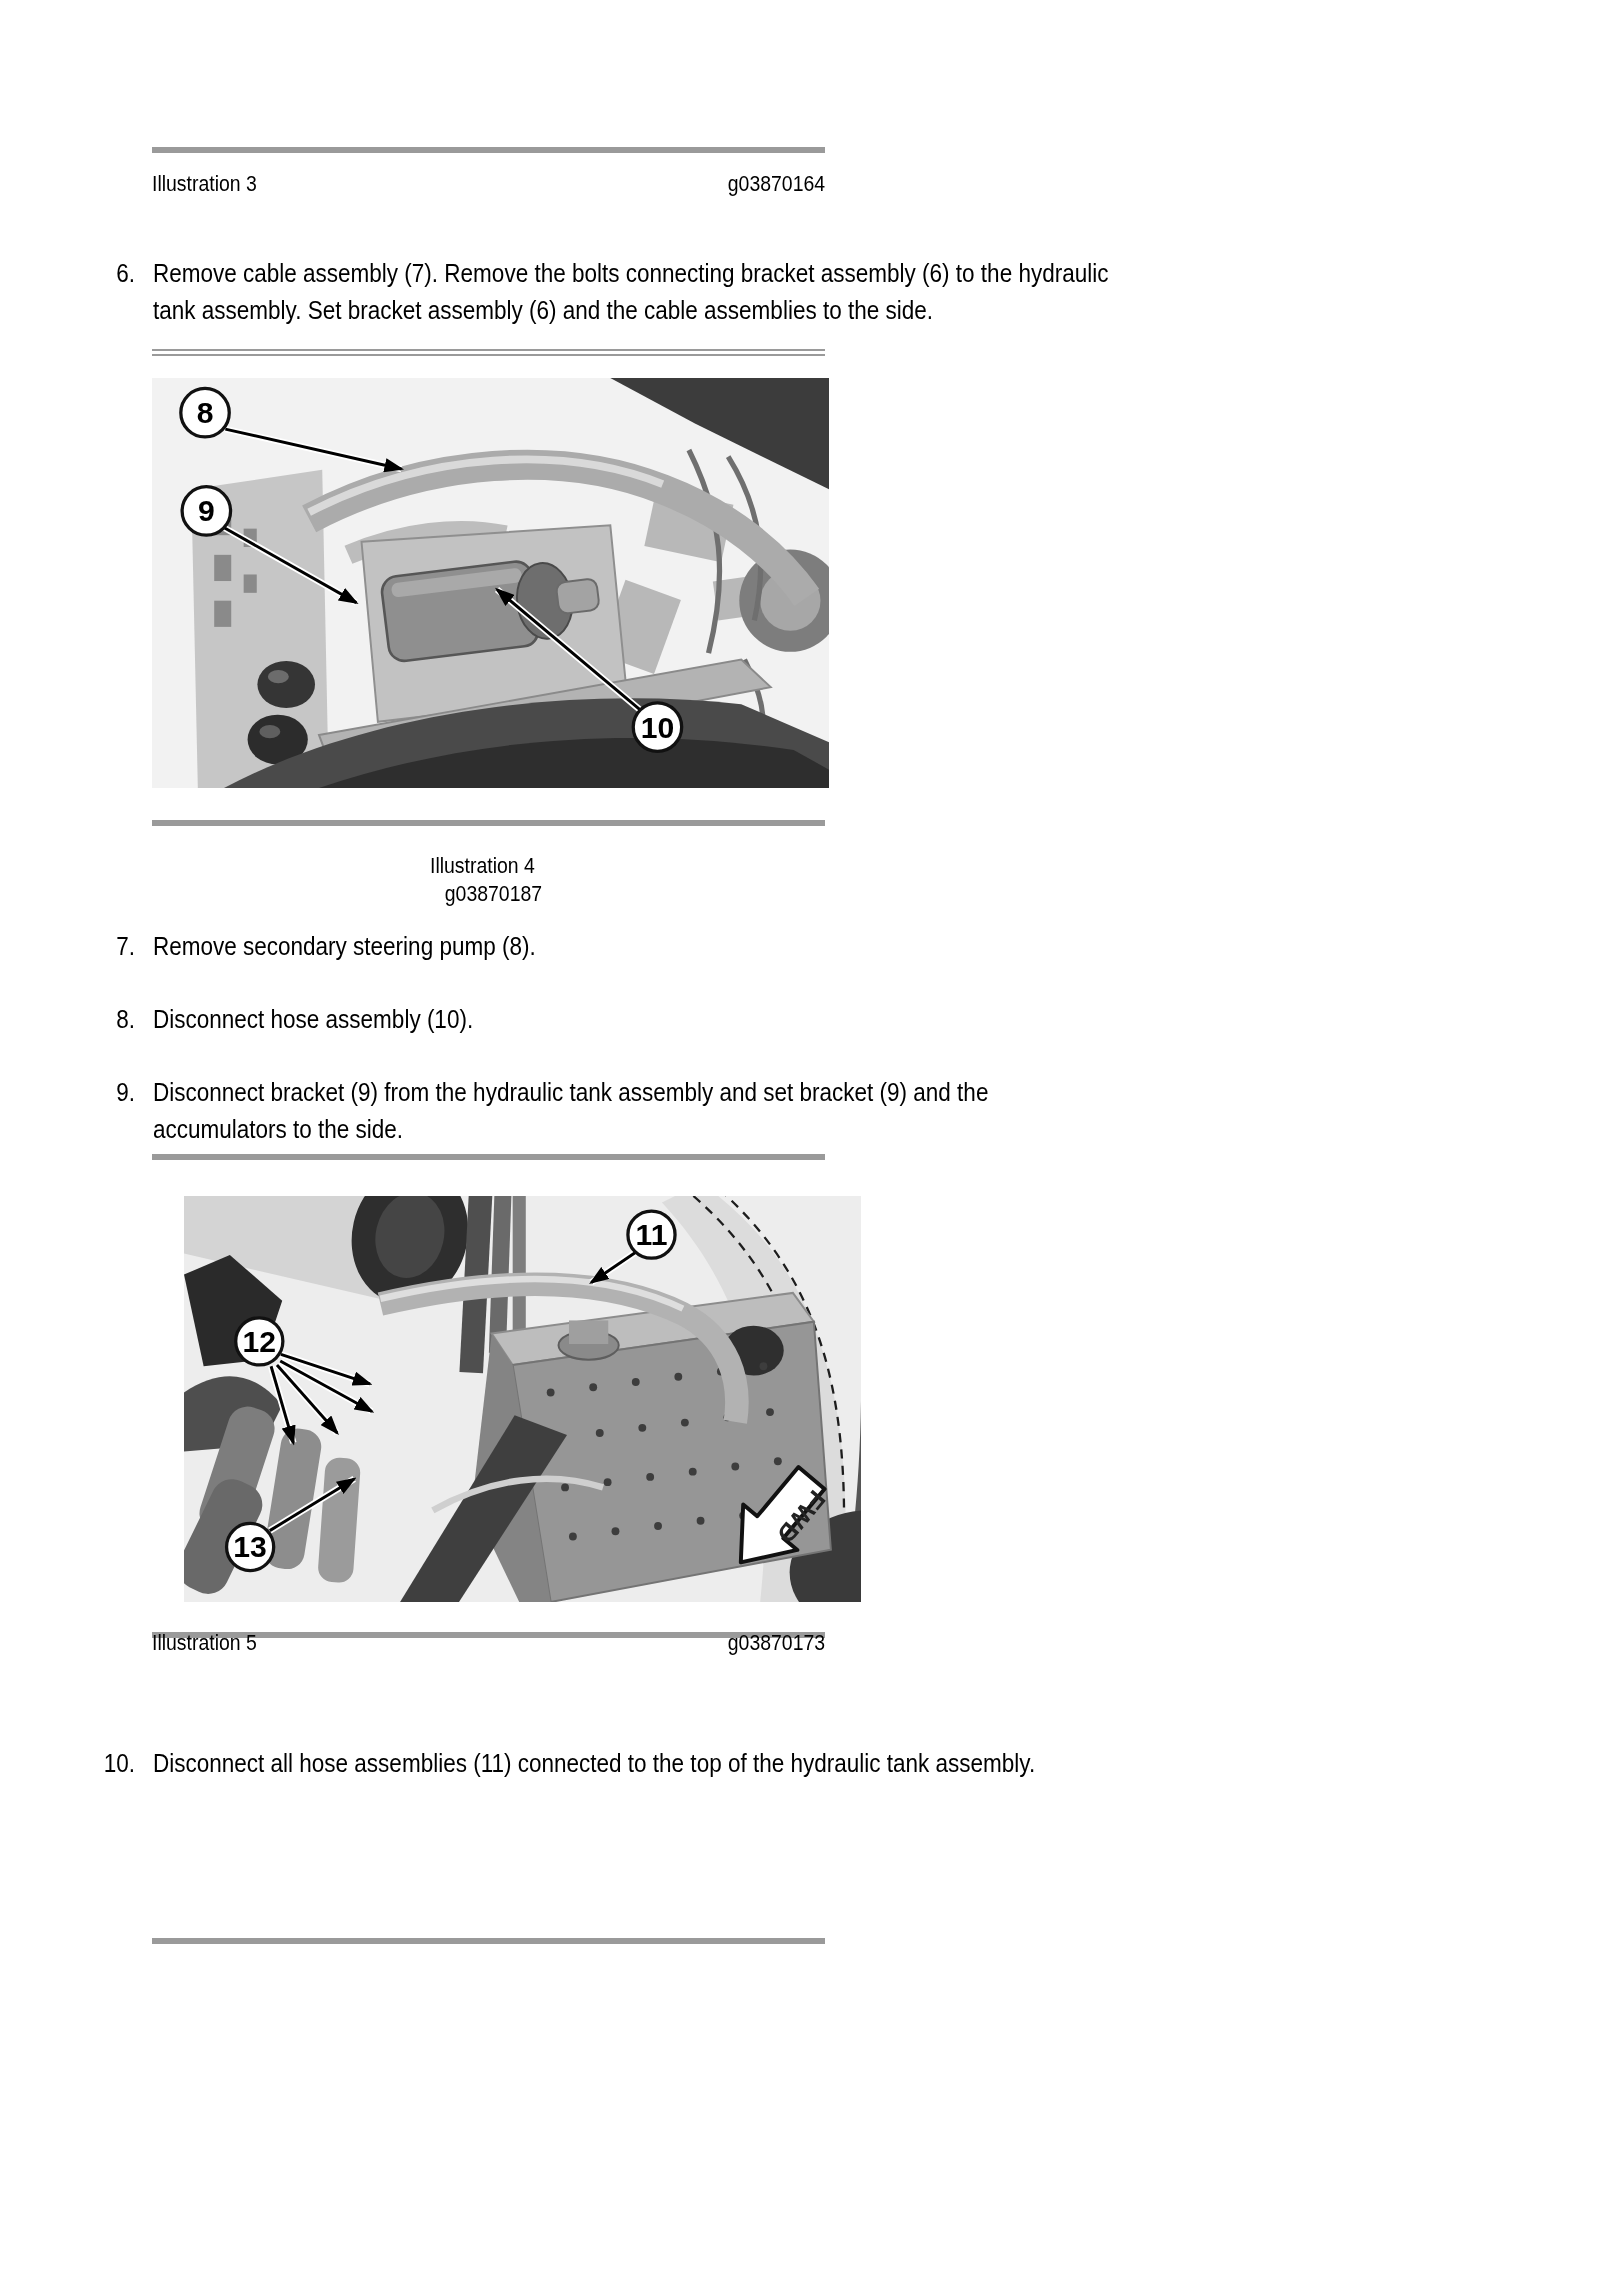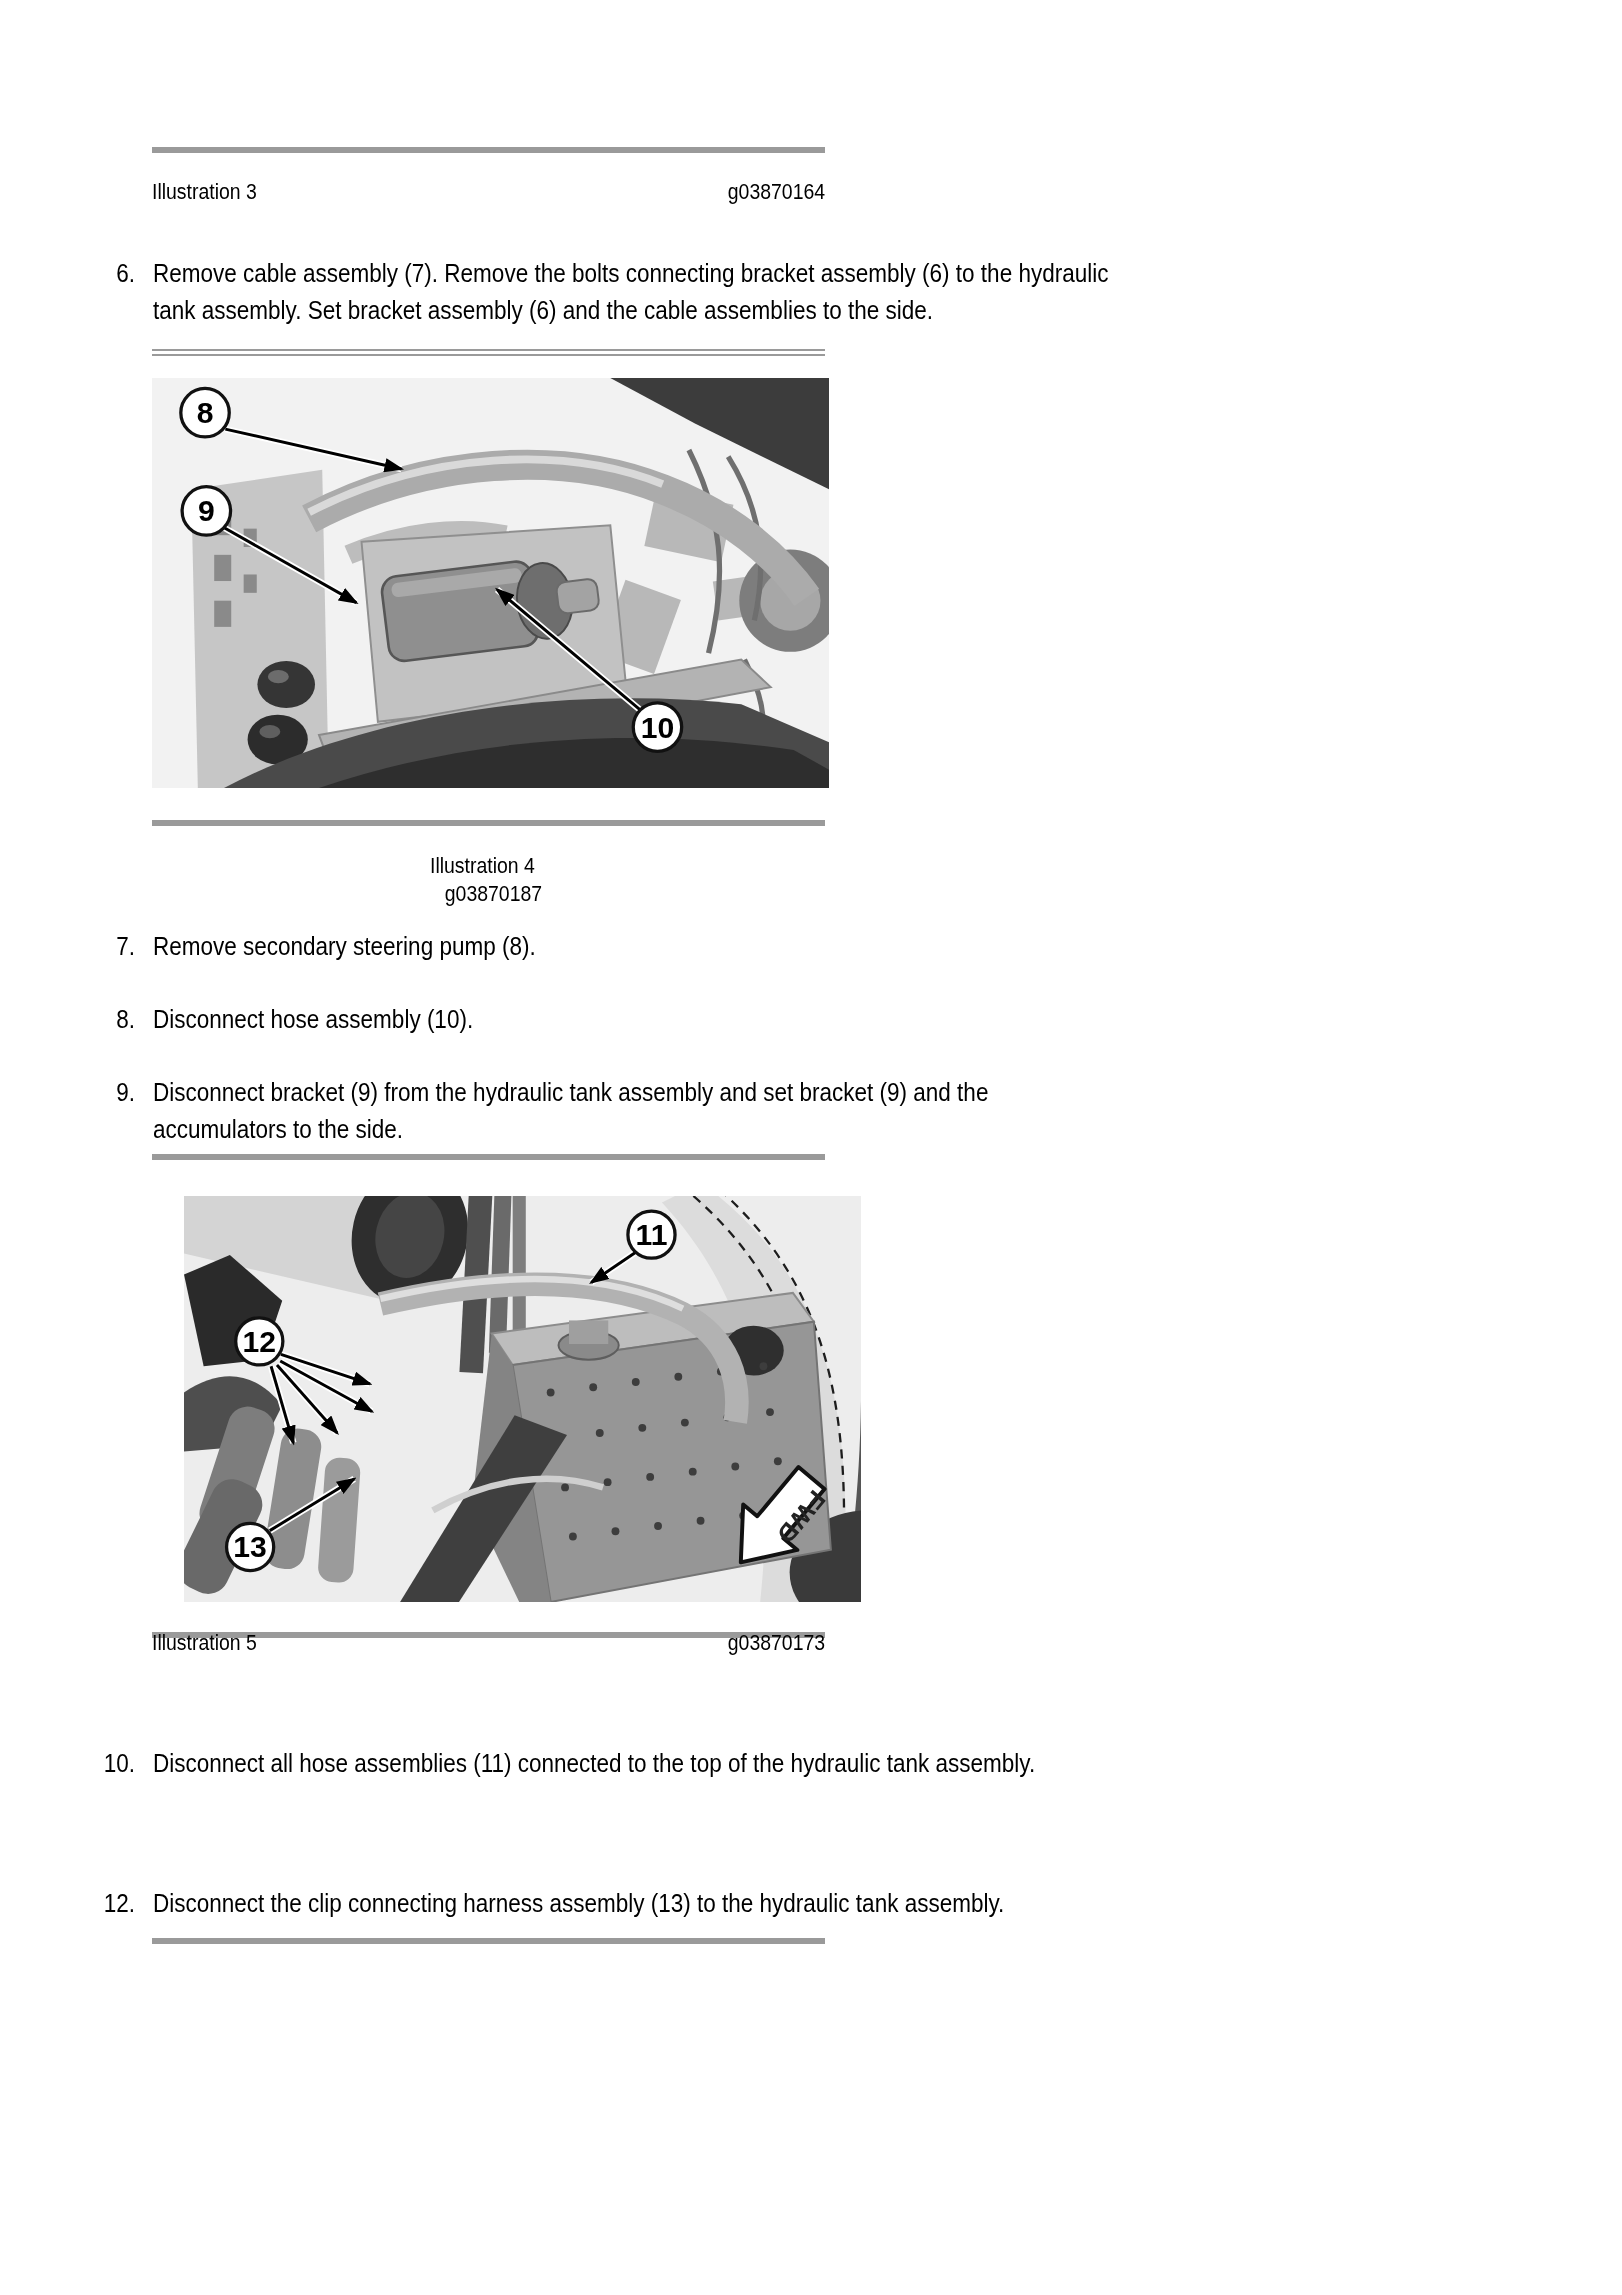--- a/index.html
+++ b/index.html
@@ -83,21 +83,21 @@
     letter-spacing:2px;
   }
 </style>
 </head>
 <body>
 
 <div class="page">
 
   <div class="rule" style="top:147px;"></div>
 
-  <div class="cap" style="top:178px;">
+  <div class="cap" style="top:170px;">
     <span class="cap-label">Illustration 3</span>
     <span class="cap-code">g03870164</span>
   </div>
 
   <div class="step" style="top:255px;">
     <span class="num">6.</span>
     <span class="body">
       <span class="line">Remove cable assembly (7). Remove the bolts connecting bracket assembly (6) to the hydraulic</span>
       <span class="line">tank assembly. Set bracket assembly (6) and the cable assemblies to the side.</span>
     </span>
@@ -346,23 +346,17 @@
   </div>
 
   <div class="step" style="top:1745px;">
     <span class="num">10.</span>
     <span class="body">
       <span class="line">Disconnect all hose assemblies (11) connected to the top of the hydraulic tank assembly.</span>
     </span>
   </div>
 
 
-  <div class="step" style="top:1885px;">
-    <span class="num">12.</span>
-    <span class="body">
-      <span class="line">Disconnect the clip connecting harness assembly (13) to the hydraulic tank assembly.</span>
-    </span>
-  </div>
 
   <div class="rule" style="top:1938px;"></div>
 
 </div>
 
 
 </body></html>

